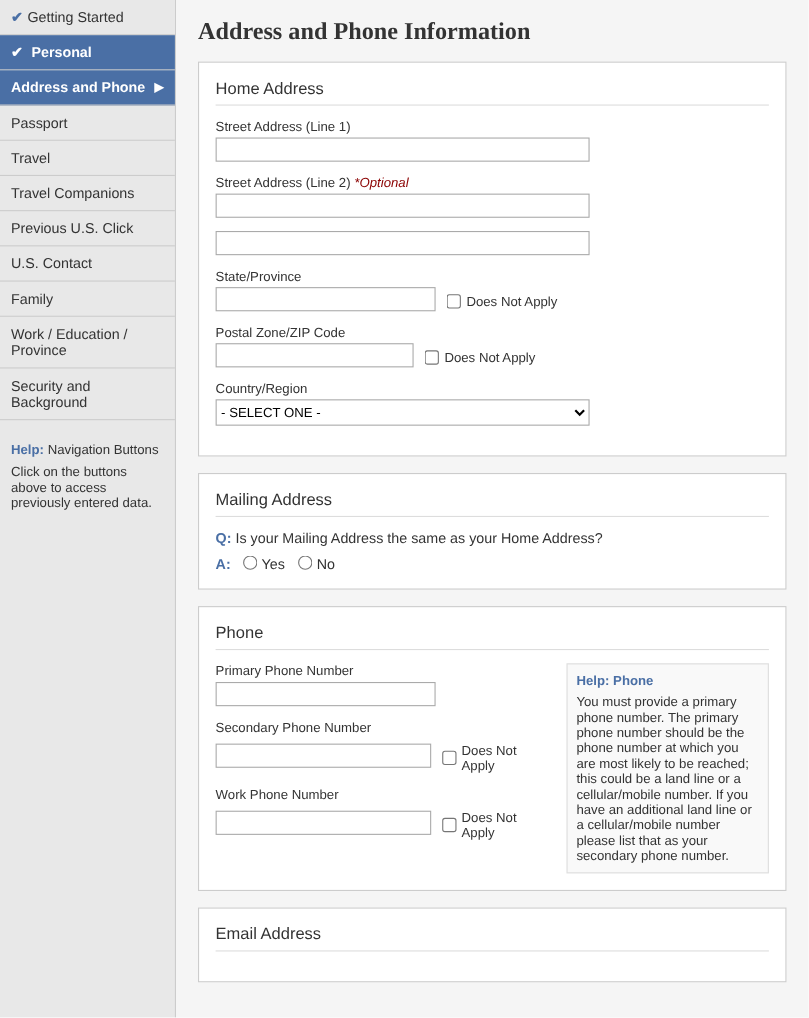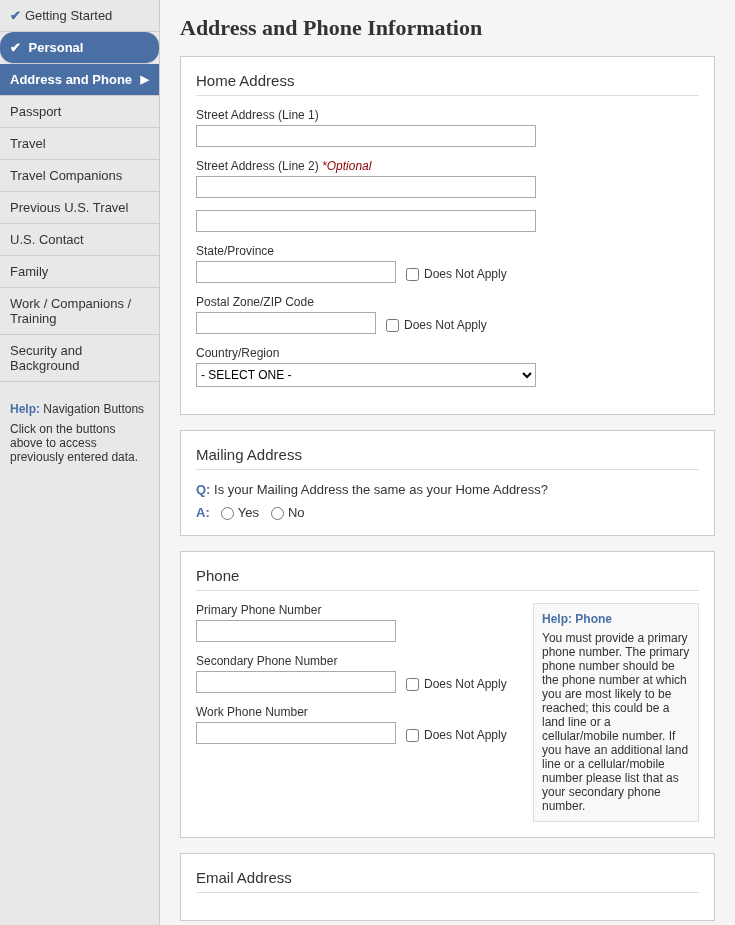--- a/index.html
+++ b/index.html
@@ -25,21 +25,20 @@
       color: #fff;
       font-weight: bold;
       display: flex;
       align-items: center;
       justify-content: space-between;
     }
     .sidebar-item.active-parent {
       background: #4a6fa5;
       color: #fff;
       font-weight: bold;
-      border-radius: 14px;
     }
     .sidebar-item.check-item {
       background: #e8e8e8;
       color: #333;
       display: flex;
       align-items: center;
       gap: 4px;
     }
     .sidebar-check { color: #4a6fa5; font-weight: bold; }
     .sidebar-arrow { font-size: 11px; }
@@ -106,21 +105,20 @@
       background: #fff;
     }
 
     .input-wide { width: 340px; }
     .input-medium { width: 200px; }
     .input-narrow { width: 180px; }
     .input-phone { width: 200px; }
 
     .checkbox-group {
       display: flex;
-      align-items: center;
       gap: 5px;
       margin-top: 4px;
     }
     .checkbox-label { font-size: 12px; }
 
     select {
       height: 24px;
       font-size: 12px;
       border: 1px solid #aaa;
       background: #fff;
@@ -131,30 +129,30 @@
     .mailing-q {
       font-size: 13px;
       margin-bottom: 8px;
     }
     .mailing-q .q-label { color: #4a6fa5; font-weight: bold; }
 
     .mailing-a { display: flex; align-items: center; gap: 6px; }
     .mailing-a .a-label { color: #4a6fa5; font-weight: bold; font-size: 13px; margin-right: 5px; }
 
     .radio-group { display: flex; align-items: center; gap: 12px; }
-    .radio-item { display: flex; align-items: flex-end; gap: 4px; font-size: 13px; }
+    .radio-item { display: flex; align-items: flex-start; gap: 4px; font-size: 13px; }
 
     
     .phone-section-wrapper {
       display: flex;
       gap: 15px;
     }
     .phone-form { flex: 1; }
     .phone-help-box {
-      width: 166px;
+      width: 184px;
       background: #f9f9f9;
       border: 1px solid #ddd;
       padding: 8px;
       font-size: 12px;
       color: #333;
     }
     .phone-help-box .help-title { color: #4a6fa5; font-weight: bold; margin-bottom: 5px; }
   </style>
 </head>
 <body>
@@ -182,33 +180,33 @@
 
   <div class="sidebar-item">
     <span>Travel</span>
   </div>
 
   <div class="sidebar-item">
     <span>Travel Companions</span>
   </div>
 
   <div class="sidebar-item">
-    <span>Previous U.S. Travel</span>
+    <span>Previous U.S. Click</span>
   </div>
 
   <div class="sidebar-item">
     <span>U.S. Contact</span>
   </div>
 
   <div class="sidebar-item">
     <span>Family</span>
   </div>
 
   <div class="sidebar-item">
-    <span>Work / Companions / Training</span>
+    <span>Work / Education / Province</span>
   </div>
 
   <div class="sidebar-item">
     <span>Security and Background</span>
   </div>
 
   <div class="sidebar-help">
     <span class="help-label">Help:</span>
     <span>Navigation Buttons</span>
     <p style="margin-top:6px;">Click on the buttons above to access previously entered data.</p>

